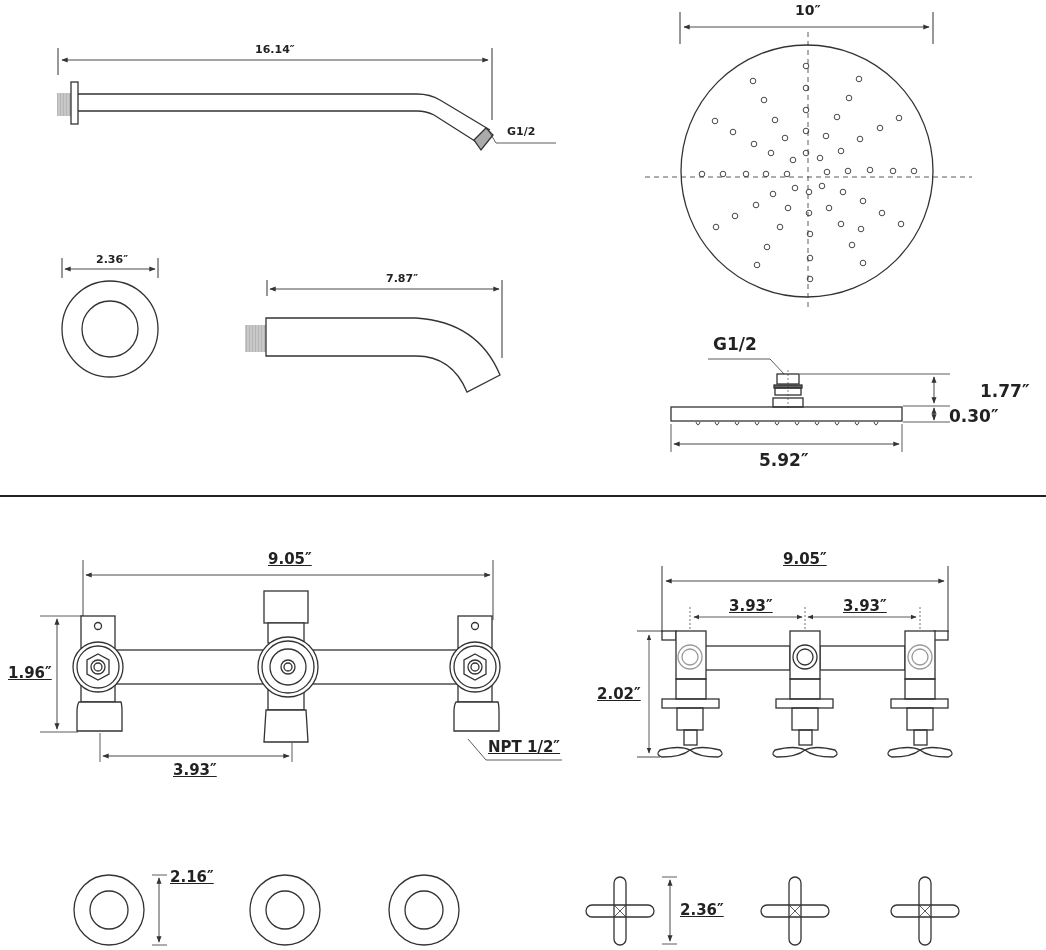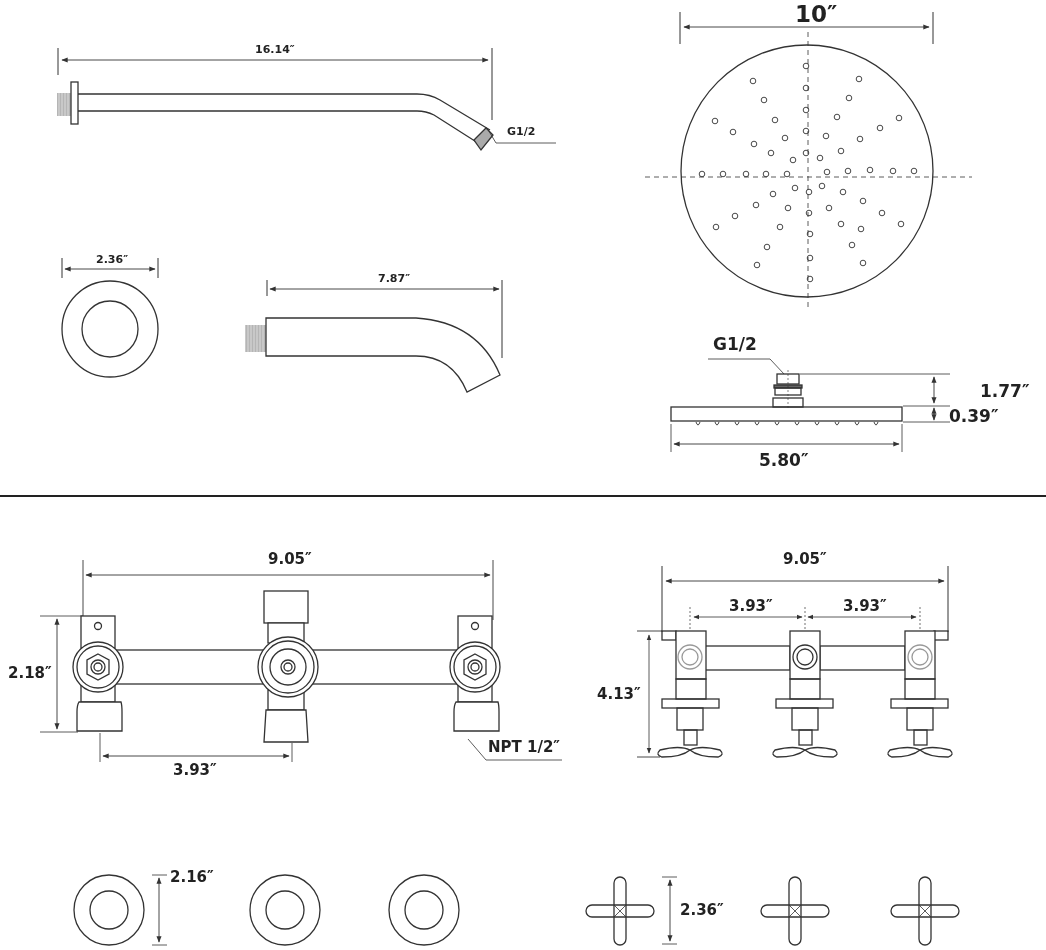--- a/index.html
+++ b/index.html
@@ -1,22 +1,22 @@
 <!DOCTYPE html>
 <html><head>
   <meta charset="utf-8">
   <style>
     html, body { margin: 0; padding: 0; background: #ffffff; }
     body { width: 1046px; height: 950px; position: relative; overflow: hidden; font-family: "DejaVu Sans", sans-serif; }
     svg.canvas { position: absolute; left: 0; top: 0; width: 1046px; height: 950px; }
     .lbl { position: absolute; font-family: "DejaVu Sans", sans-serif; font-weight: bold; color: #222; white-space: nowrap; line-height: 1; }
     .s { font-size: 11px; }
-    .m { font-size: 15px; }
+    .m { font-size: 15px; text-decoration: underline; }
     .l { font-size: 17px; }
-    .xl { font-size: 23px; text-align: right; }
+    .xl { font-size: 14px; text-align: right; }
     .divider { position: absolute; left: 0; top: 495px; width: 1046px; height: 2px; background: #222; }
   </style>
 </head>
 <body>
 
 <svg class="canvas" viewBox="0 0 1046 950" xmlns="http://www.w3.org/2000/svg">
   <defs>
     <marker id="arr" viewBox="0 0 10 10" refX="9" refY="5" markerWidth="7" markerHeight="7" orient="auto-start-reverse">
       <path d="M0,1 L10,5 L0,9 z" fill="#333"></path>
     </marker>
@@ -292,31 +292,31 @@
       <line x1="670" y1="880" x2="670" y2="941" stroke-width="0.9" marker-start="url(#arr)" marker-end="url(#arr)"></line>
     </g>
   </g>
 </svg>
 
 <div class="divider"></div>
 
 <span class="lbl s" style="left:255px;top:44px;">16.14″</span>
 <span class="lbl s" style="left:507px;top:126px;">G1/2</span>
 <span class="lbl s" style="left:96px;top:254px;">2.36″</span>
-<span class="lbl s" style="left:378px;top:273px;text-align:center;">7.87″</span>
+<span class="lbl s" style="left:386px;top:273px;text-align:center;">7.87″</span>
 <span class="lbl xl" style="left:795px;top:3px;">10″</span>
 <span class="lbl l" style="left:713px;top:336px;">G1/2</span>
 <span class="lbl l" style="left:980px;top:383px;">1.77″</span>
-<span class="lbl l" style="left:949px;top:408px;">0.39″</span>
-<span class="lbl l" style="left:759px;top:452px;">5.80″</span>
+<span class="lbl l" style="left:949px;top:408px;">0.30″</span>
+<span class="lbl l" style="left:759px;top:452px;">5.92″</span>
 
 <span class="lbl m" style="left:268px;top:552px;">9.05″</span>
-<span class="lbl m" style="left:8px;top:666px;">2.18″</span>
+<span class="lbl m" style="left:8px;top:666px;">1.96″</span>
 <span class="lbl m" style="left:173px;top:763px;">3.93″</span>
 <span class="lbl m" style="left:488px;top:740px;text-align:center;">NPT 1/2″</span>
 
 <span class="lbl m" style="left:783px;top:552px;">9.05″</span>
 <span class="lbl m" style="left:729px;top:599px;">3.93″</span>
 <span class="lbl m" style="left:843px;top:599px;">3.93″</span>
-<span class="lbl m" style="left:597px;top:687px;">4.13″</span>
+<span class="lbl m" style="left:597px;top:687px;">2.02″</span>
 
 <span class="lbl m" style="left:170px;top:870px;">2.16″</span>
 <span class="lbl m" style="left:680px;top:903px;">2.36″</span>
 
 </body></html>

